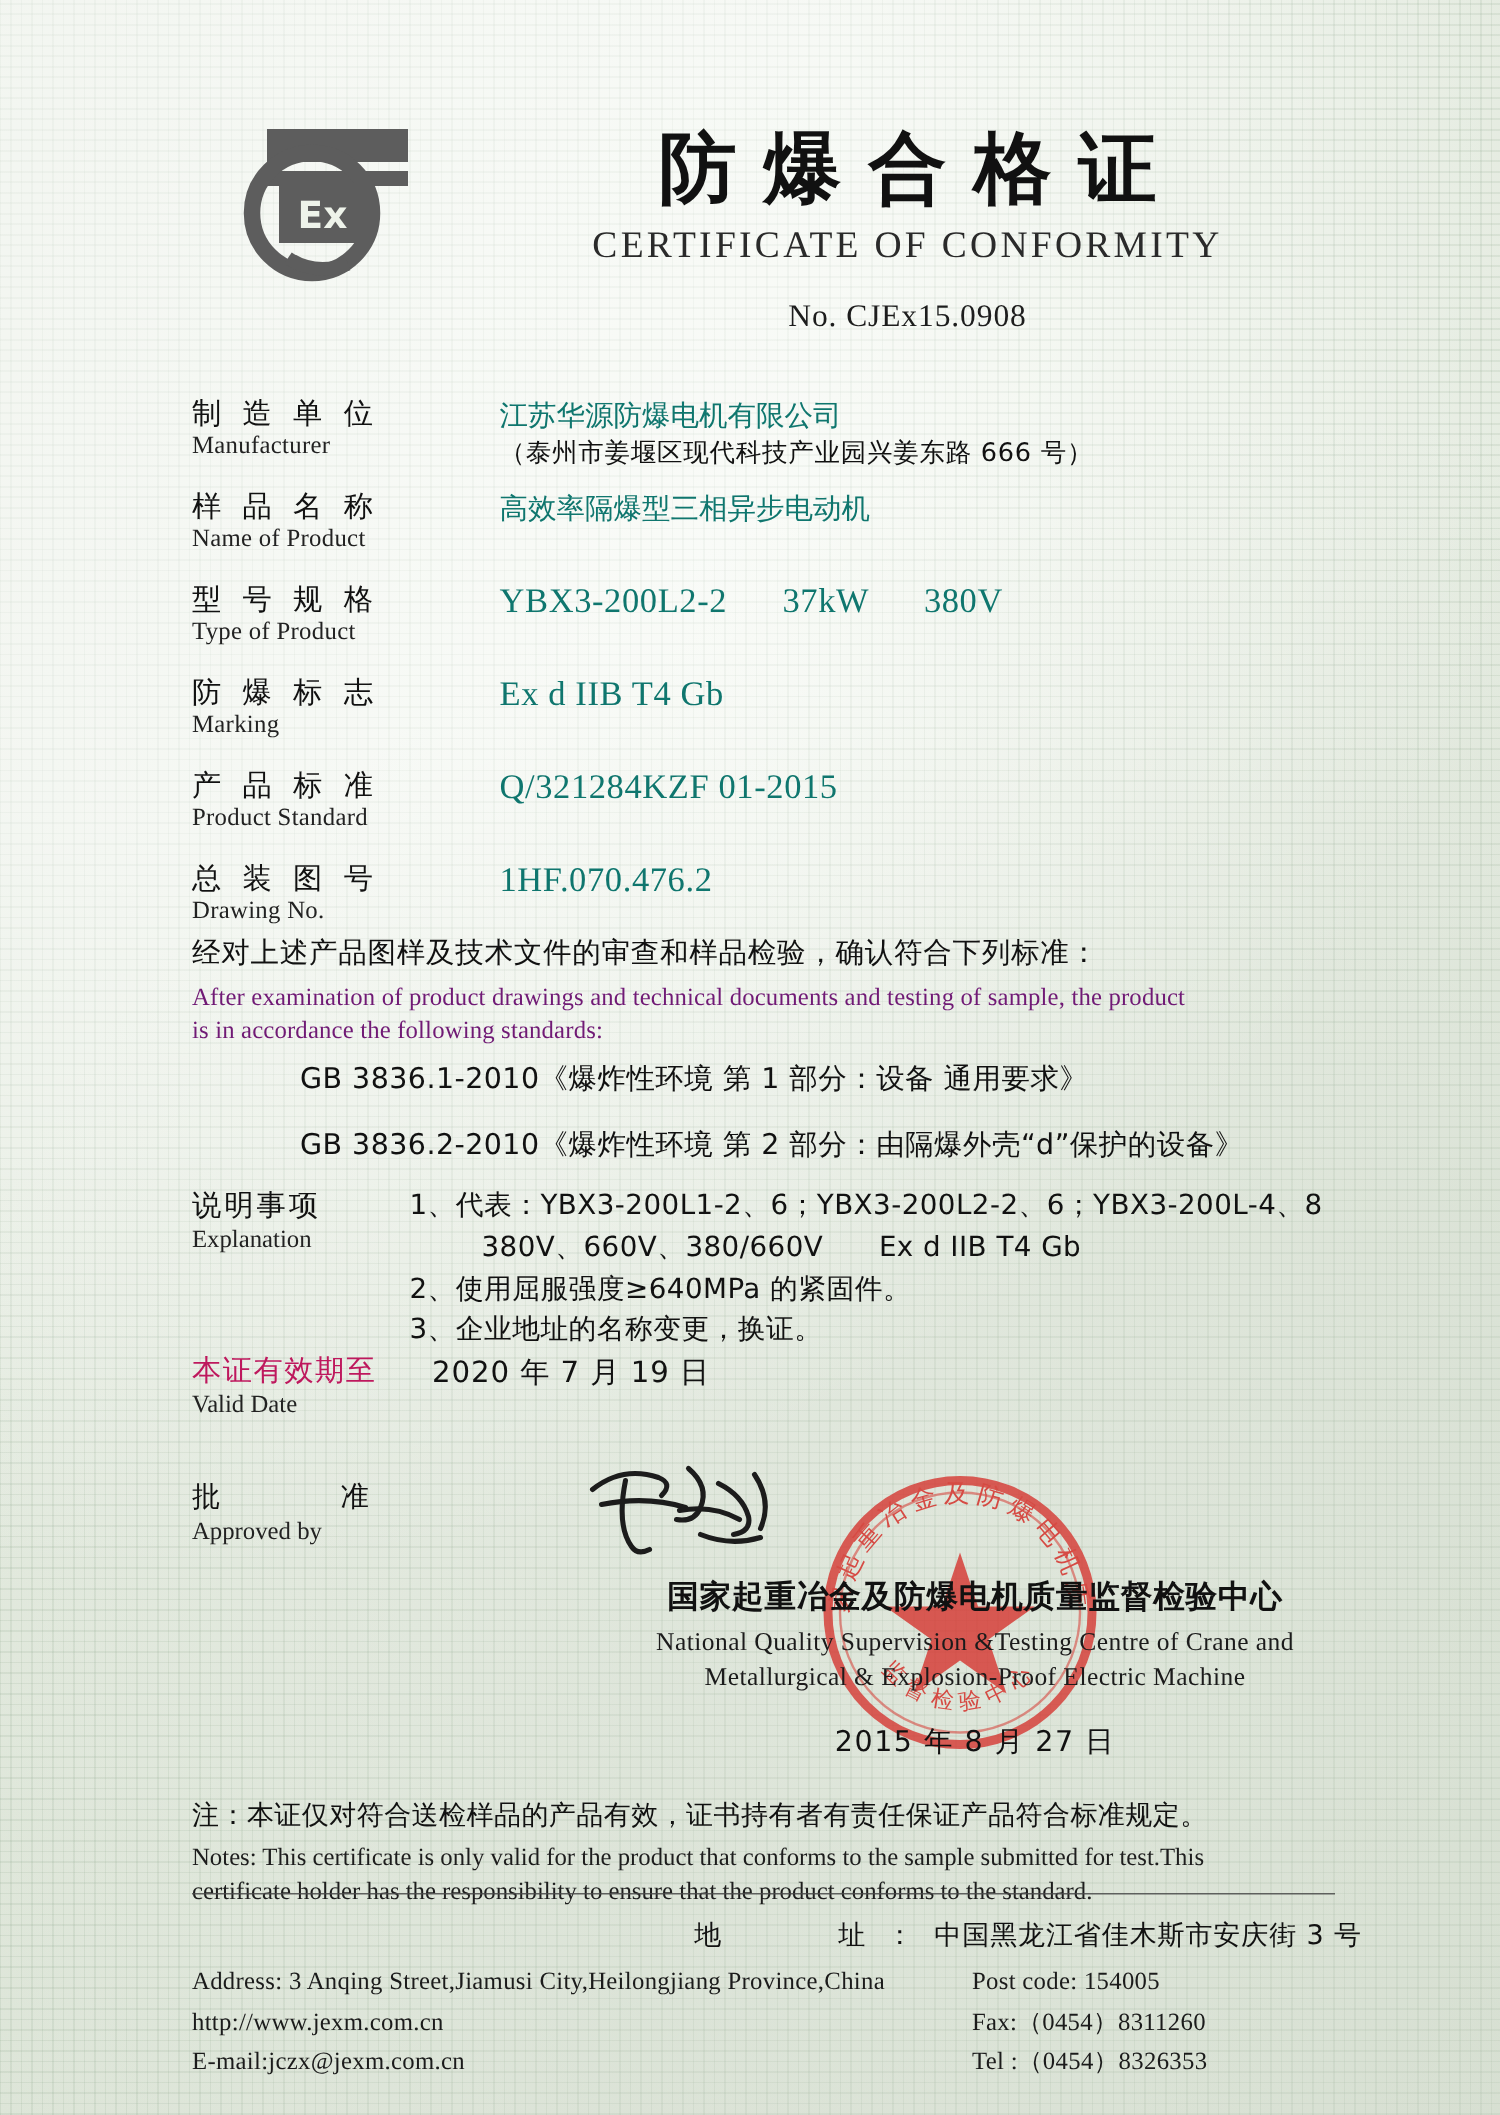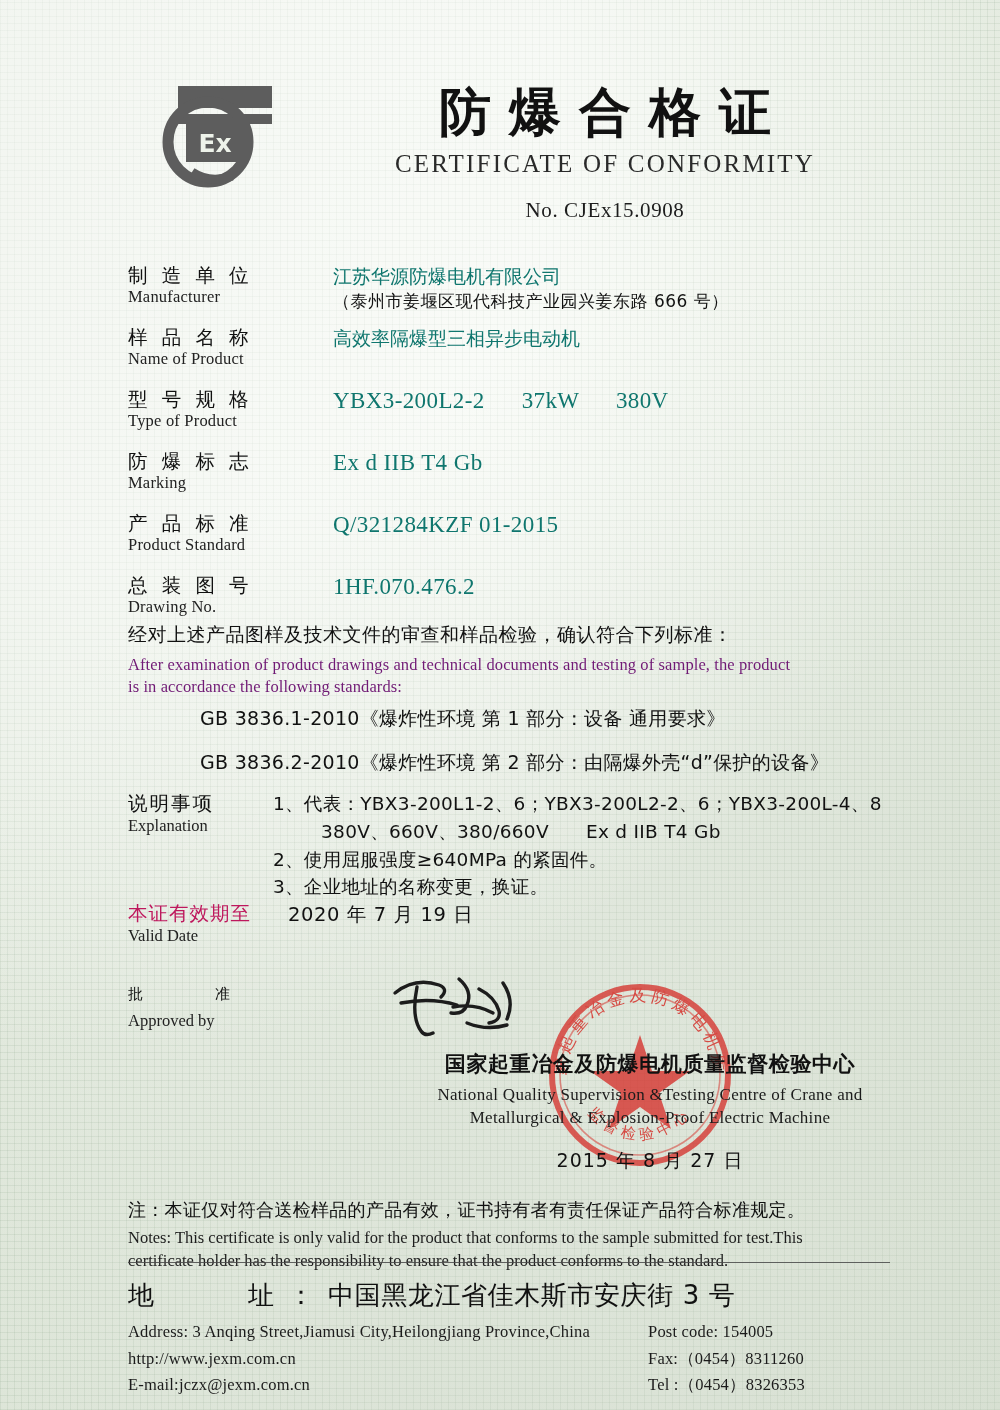--- a/index.html
+++ b/index.html
@@ -233,21 +233,21 @@
   }
 
   
   .approval {
     position: absolute;
     left: 128px; top: 985px;
     width: 420px;
   }
   .approval .lbl-cn {
     position: absolute; left: 0; top: 0;
-    font-size: 15px;
+    font-size: 19px;
     font-family: "DejaVu Sans", sans-serif;
     letter-spacing: 14px;
     color: #111;
   }
   .approval .lbl-en {
     position: absolute; left: 0; top: 26px;
     font-size: 16.5px; color: #222;
   }
   .signature {
     position: absolute;
@@ -321,25 +321,26 @@
     opacity: 0.85;
   }
 
   
   .footer {
     position: absolute;
     left: 128px; top: 1278px;
     width: 780px;
   }
   .footer .addr-cn {
-    font-size: 26px;
+    font-size: 18px;
     font-family: "DejaVu Sans", sans-serif;
     color: #111;
     letter-spacing: 0.6px;
     margin-bottom: 6px;
+    text-align: right;
   }
   .footer .addr-cn .k { letter-spacing: 14px; }
   .footer .cols {
     position: relative;
     height: 86px;
   }
   .footer .left-col {
     position: absolute; left: 0; top: 0;
     width: 500px;
   }

